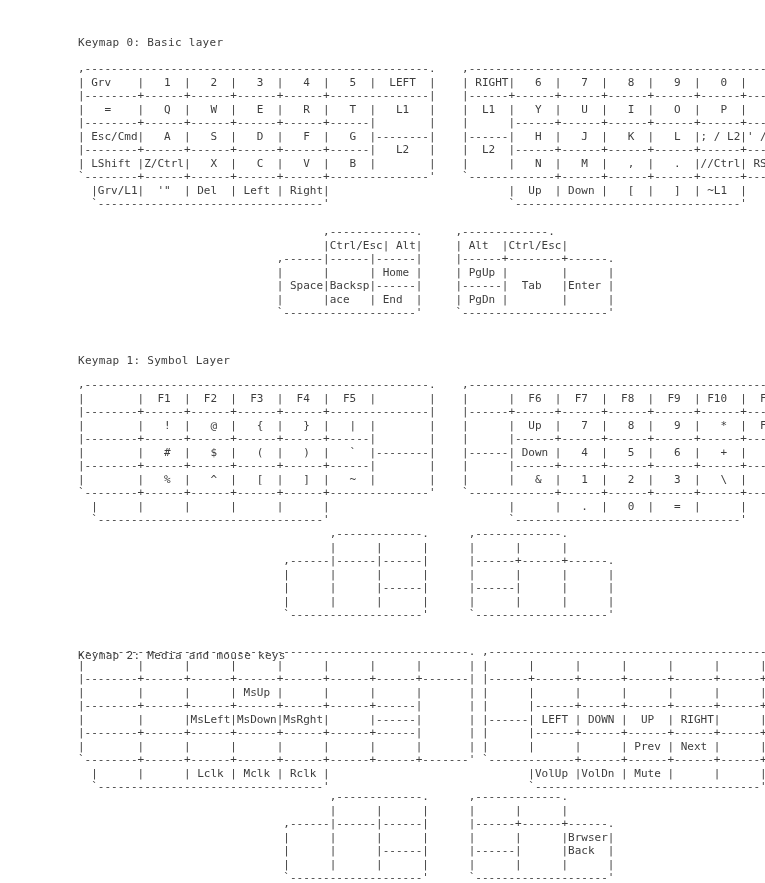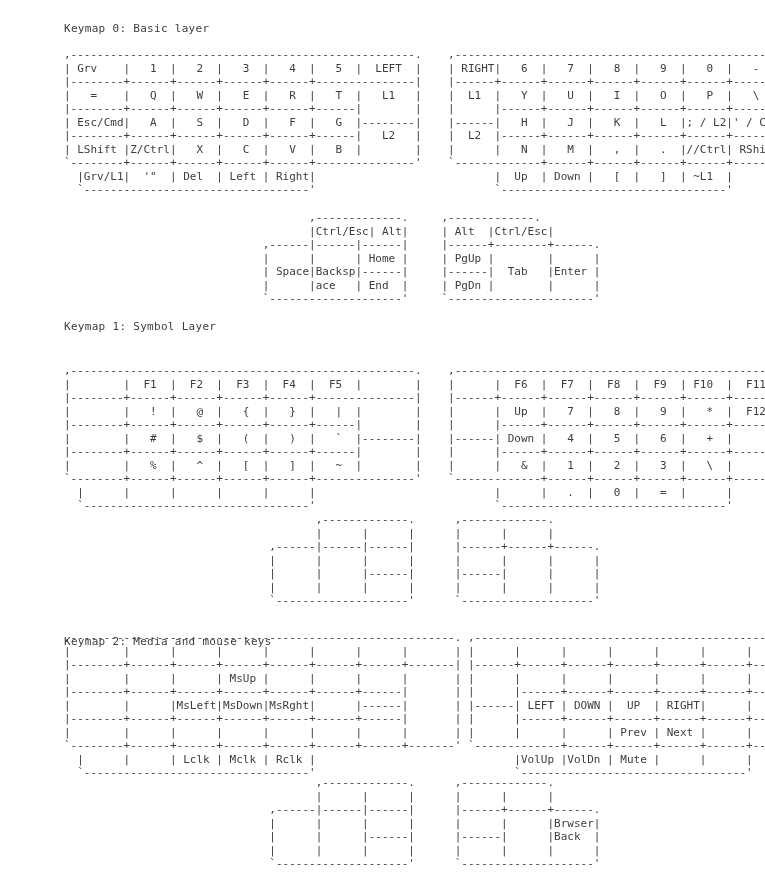--- a/index.html
+++ b/index.html
@@ -9,21 +9,21 @@
   body {
     width: 765px; height: 883px;
     position: relative;
     overflow: hidden;
   }
   pre.ascii {
     font-family: "DejaVu Sans Mono", "Liberation Mono", monospace;
     font-size: 11px;
     line-height: 13.5px;
     color: #3d3d3d;
-    margin: 0;
+    margin: 14px;
     position: absolute;
     left: 20px;
     white-space: pre;
     padding-left: 44px;
   }
   pre.title { letter-spacing: 0.3px; }
 </style>
 </head>
 <body style="background: rgb(255, 255, 255);">
 
@@ -43,21 +43,21 @@
   <pre class="ascii" style="top: 211px; color: rgb(61, 61, 61);">                                     ,-------------.     ,-------------.
                                      |Ctrl/Esc| Alt|     | Alt  |Ctrl/Esc|
                               ,------|------|------|     |------+--------+------.
                               |      |      | Home |     | PgUp |        |      |
                               | Space|Backsp|------|     |------|  Tab   |Enter |
                               |      |ace   | End  |     | PgDn |        |      |
                               `--------------------'     `----------------------'</pre>
 </section>
 
 <section>
-  <pre class="ascii title" style="top: 320px; color: rgb(61, 61, 61);">Keymap 1: Symbol Layer</pre>
+  <pre class="ascii title" style="top: 340px; color: rgb(61, 61, 61);">Keymap 1: Symbol Layer</pre>
   <pre class="ascii" style="top: 364px; color: rgb(61, 61, 61);">,----------------------------------------------------.    ,--------------------------------------------------.
 |        |  F1  |  F2  |  F3  |  F4  |  F5  |        |    |      |  F6  |  F7  |  F8  |  F9  | F10  |  F11   |
 |--------+------+------+------+------+---------------|    |------+------+------+------+------+------+--------|
 |        |   !  |   @  |   {  |   }  |   |  |        |    |      |  Up  |   7  |   8  |   9  |   *  |  F12   |
 |--------+------+------+------+------+------|        |    |      |------+------+------+------+------+--------|
 |        |   #  |   $  |   (  |   )  |   `  |--------|    |------| Down |   4  |   5  |   6  |   +  |        |
 |--------+------+------+------+------+------|        |    |      |------+------+------+------+------+--------|
 |        |   %  |   ^  |   [  |   ]  |   ~  |        |    |      |   &amp;  |   1  |   2  |   3  |   \  |        |
 `--------+------+------+------+------+---------------'    `-------------+------+------+------+------+--------'
   |      |      |      |      |      |                           |      |   .  |   0  |   =  |      |

